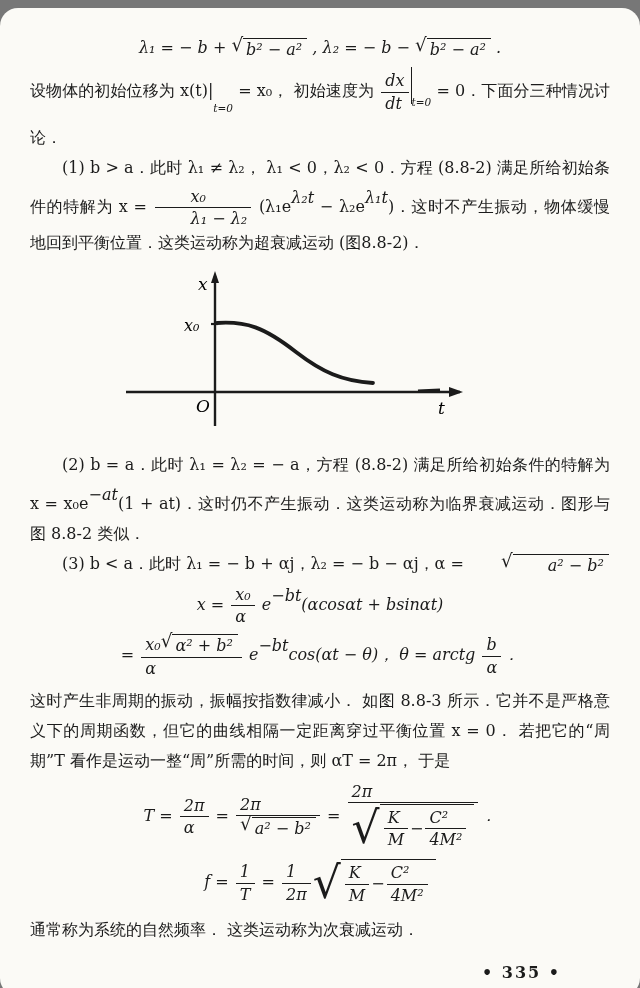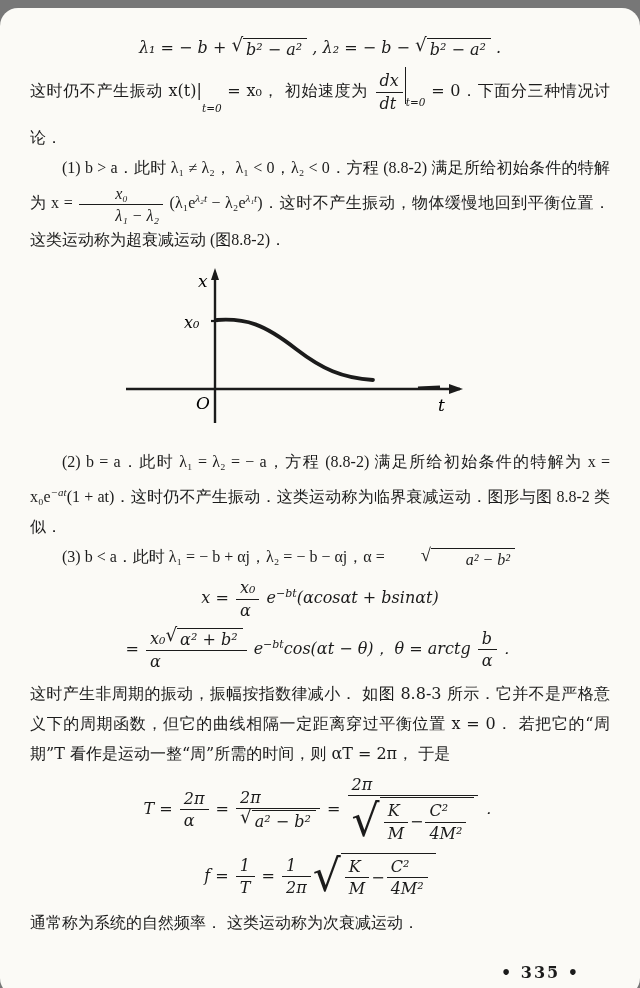--- a/index.html
+++ b/index.html
@@ -15,32 +15,32 @@
     overflow: hidden;
     border-radius: 18px;
   }
   .content {
     padding: 24px 30px 0 30px;
     font-size: 16px;
     line-height: 30px;
     text-align: justify;
   }
   p { margin: 0; }
-  .indent { text-indent: 2em; font-family: Liberation Serif, serif; }
+  .indent { text-indent: 2em; }
 
   
   .display {
     text-align: center;
     line-height: 1.25;
     margin: 6px 0 8px 0;
     font-style: italic;
     white-space: nowrap;
   }
 
-  sup, sub { font-size: 11px; font-style: italic; }
+  sup, sub { font-size: 16px; font-style: italic; }
   sup { vertical-align: 0.55em; }
   sub { vertical-align: -0.35em; }
 
   
   .frac {
     display: inline-block;
     vertical-align: middle;
     text-align: left;
     line-height: 1.2;
     font-style: italic;
@@ -68,21 +68,21 @@
   .evalwrap { display: inline-block; vertical-align: middle; white-space: nowrap; }
   .evalbar { display: inline-block; width: 0; border-left: 1.4px solid #1b1b1b; height: 2.3em; vertical-align: middle; }
   .evalsub { font-size: 10.5px; vertical-align: -1.5em; font-style: italic; }
 
   
   .figure-block { margin: 10px 0 4px 88px; width: 380px; }
   .figure-caption { text-align: center; font-size: 16px; letter-spacing: 2px; margin: 2px 0 10px 0; font-style: normal; }
 
   .page-number {
     position: absolute;
-    right: 60px;
+    right: 79px;
     bottom: 14px;
     font-weight: bold;
     font-size: 16px;
     letter-spacing: 2px;
   }
 </style>
 </head>
 <body>
 
 <div class="page">
@@ -92,21 +92,21 @@
       <span>λ₁ = − b + </span><span class="sqrt">
           <span class="sign">√</span>
           <span class="rad">b² − a²</span>
         </span><span> ,   λ₂ = − b − </span><span class="sqrt">
           <span class="sign">√</span>
           <span class="rad">b² − a²</span>
         </span><span> .</span>
     </div>
 
     <p>
-      <span>这时仍不产生振动 x(t)|</span><sub class="evalsub">t=0</sub><span> = x₀， 初始速度为 </span><span class="frac"><span class="num">dx</span><span class="den">dt</span></span><span class="evalwrap"><span class="evalbar"></span><sub class="evalsub">t=0</sub></span><span> = 0．下面分三种情况讨论．</span>
+      <span>设物体的初始位移为 x(t)|</span><sub class="evalsub">t=0</sub><span> = x₀， 初始速度为 </span><span class="frac"><span class="num">dx</span><span class="den">dt</span></span><span class="evalwrap"><span class="evalbar"></span><sub class="evalsub">t=0</sub></span><span> = 0．下面分三种情况讨论．</span>
     </p>
 
     <p class="indent">
       <span>(1) b &gt; a．此时 λ₁ ≠ λ₂，  λ₁ &lt; 0，λ₂ &lt; 0．方程 (8.8-2) 满足所给初始条件的特解为 x = </span><span class="frac"><span class="num">x₀</span><span class="den">λ₁ − λ₂</span></span><span> (λ₁e</span><sup>λ₂t</sup><span> − λ₂e</span><sup>λ₁t</sup><span>)．这时不产生振动，物体缓慢地回到平衡位置．这类运动称为超衰减运动 (图8.8-2)．</span>
     </p>
 
     <div class="figure-block">
       <svg width="380" height="168" viewBox="0 0 380 168">
 
         <line x1="97" y1="8" x2="97" y2="158" stroke="#1b1b1b" stroke-width="2.4"></line>

